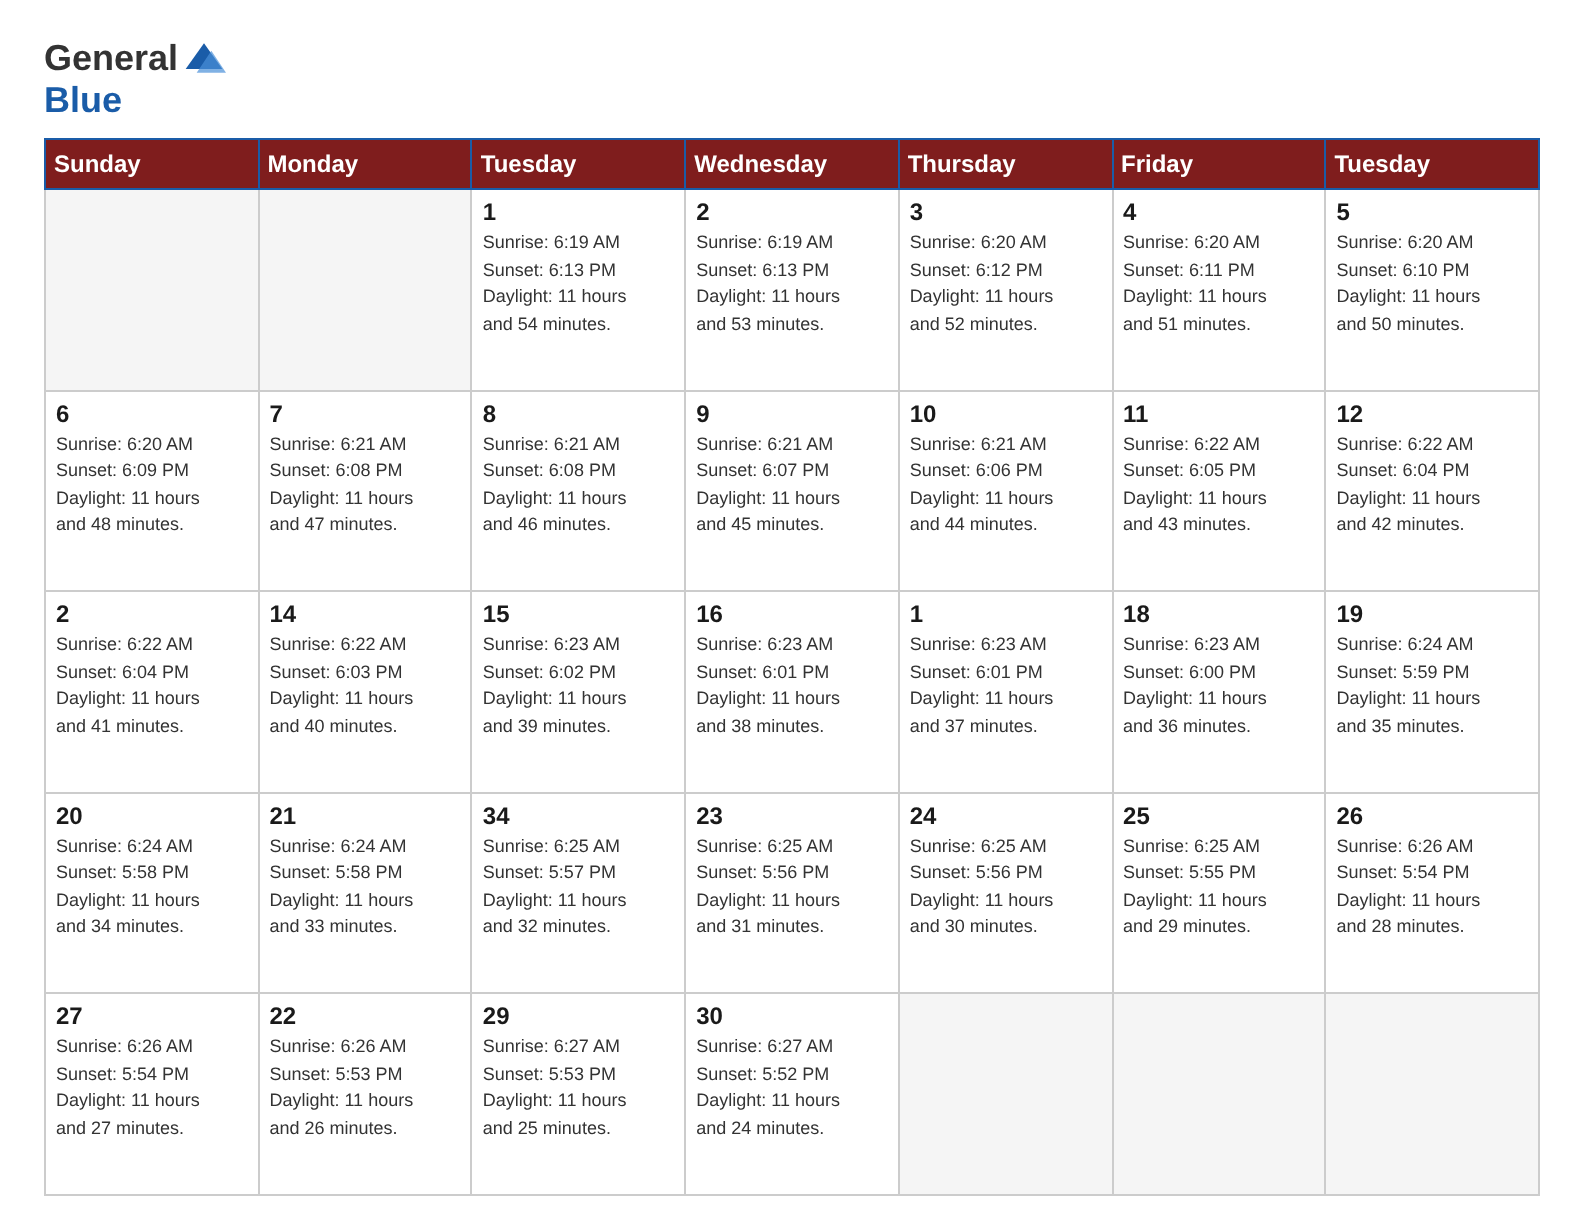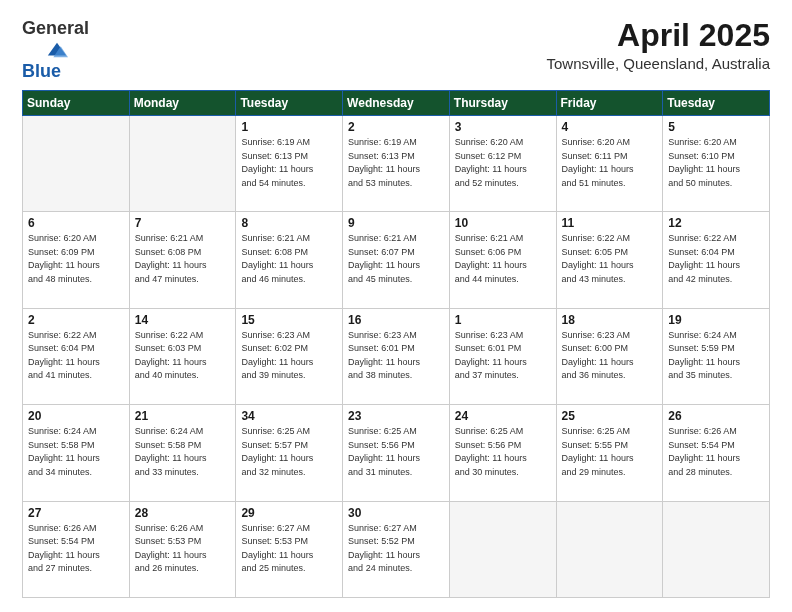--- a/index.html
+++ b/index.html
@@ -24,21 +24,20 @@
       margin-bottom: 8px;
     }
     .logo {
       display: flex;
       flex-direction: column;
       align-items: flex-start;
     }
     .logo-text {
       display: flex;
       align-items: center;
-      flex-direction: column;
     }
     .logo-general {
       font-size: 18px;
       font-weight: bold;
       color: #333;
     }
     .logo-blue {
       font-size: 18px;
       font-weight: bold;
       color: #1a5ca8;
@@ -63,21 +62,21 @@
       margin-top: 2px;
     }
     .calendar {
       flex: 1;
       border: 1px solid #ccc;
       border-collapse: collapse;
       width: 100%;
       table-layout: fixed;
     }
     .calendar th {
-      background: #14532d;
+      background: #7f1d1d;
       color: #fff;
       font-size: 12px;
       font-weight: bold;
       padding: 5px 4px;
       border: 1px solid #1a5ca8;
       text-align: left;
     }
     .calendar td {
       border: 1px solid #ccc;
       vertical-align: top;
@@ -109,24 +108,20 @@
   <div class="header">
     <div class="logo">
       <div class="logo-text">
         <span class="logo-general">General</span>
         <svg class="logo-icon" viewBox="0 0 24 24">
           <polygon points="12,4 22,18 2,18" fill="#1a5ca8"></polygon>
           <polygon points="16,8 24,20 8,20" fill="#4a90d9" opacity="0.7"></polygon>
         </svg>
       </div>
       <span class="logo-blue">Blue</span>
-    </div>
-    <div class="title-block">
-      <div class="month-title">April 2025</div>
-      <div class="location">Townsville, Queensland, Australia</div>
     </div>
   </div>
 
   <table class="calendar">
     <thead>
       <tr>
         <th>Sunday</th>
         <th>Monday</th>
         <th>Tuesday</th>
         <th>Wednesday</th>
@@ -330,21 +325,21 @@
         </tr>
         <tr>
           <td>
             <div class="day-number">27</div>
             <div class="day-info" style="white-space: pre-line;">Sunrise: 6:26 AM
 Sunset: 5:54 PM
 Daylight: 11 hours
 and 27 minutes.</div>
           </td>
           <td>
-            <div class="day-number">28</div>
+            <div class="day-number">22</div>
             <div class="day-info" style="white-space: pre-line;">Sunrise: 6:26 AM
 Sunset: 5:53 PM
 Daylight: 11 hours
 and 26 minutes.</div>
           </td>
           <td>
             <div class="day-number">29</div>
             <div class="day-info" style="white-space: pre-line;">Sunrise: 6:27 AM
 Sunset: 5:53 PM
 Daylight: 11 hours

